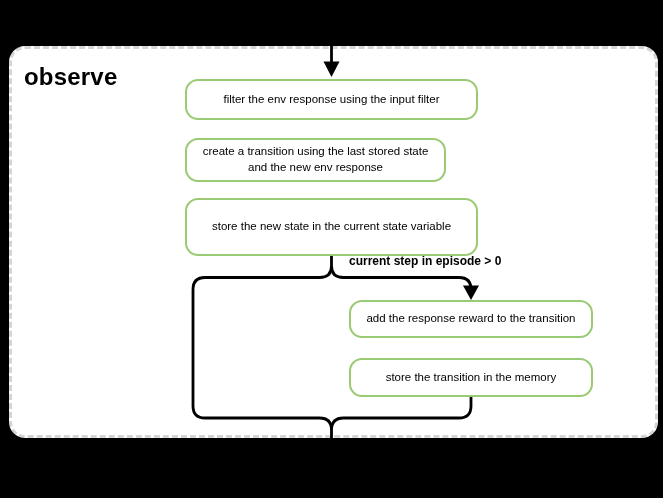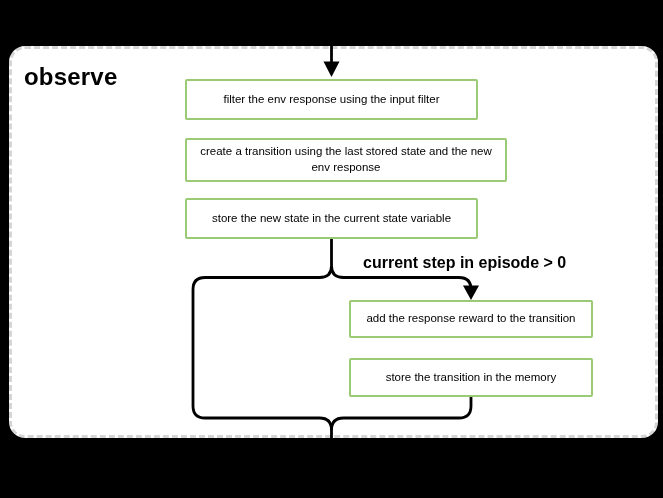--- a/index.html
+++ b/index.html
@@ -33,44 +33,43 @@
     font-size: 24px;
     font-weight: bold;
     letter-spacing: 0.2px;
     z-index: 3;
   }
   .node {
     position: absolute;
     box-sizing: border-box;
     background: #ffffff;
     border: 2.5px solid #9aca73;
-    border-radius: 2px;
+    border-radius: 13px;
     display: flex;
     align-items: center;
     justify-content: center;
     text-align: center;
     font-size: 11.5px;
     line-height: 1.35;
     padding: 2px 6px;
     z-index: 4;
   }
   .n1 { left: 185px; top: 79px;  width: 293px; height: 41px; }
-  .n2 { left: 185px; top: 138px; width: 322px; height: 44px; }
-  .n3 { left: 185px; top: 198px; width: 293px; height: 41px; }
+  .n2 { left: 185px; top: 138px; width: 261px; height: 44px; }
+  .n3 { left: 185px; top: 198px; width: 293px; height: 58px; }
   .n4 { left: 349px; top: 300px; width: 244px; height: 38px; }
   .n5 { left: 349px; top: 358px; width: 244px; height: 39px; }
   .condition-label {
     position: absolute;
     left: 349px;
     top: 254px;
-    font-size: 16px;
+    font-size: 12px;
     font-weight: bold;
     z-index: 4;
     white-space: nowrap;
-    margin-left: 14px;
   }
   .flow-svg {
     position: absolute;
     left: 0;
     top: 0;
     width: 663px;
     height: 498px;
     z-index: 2;
     pointer-events: none;
   }

